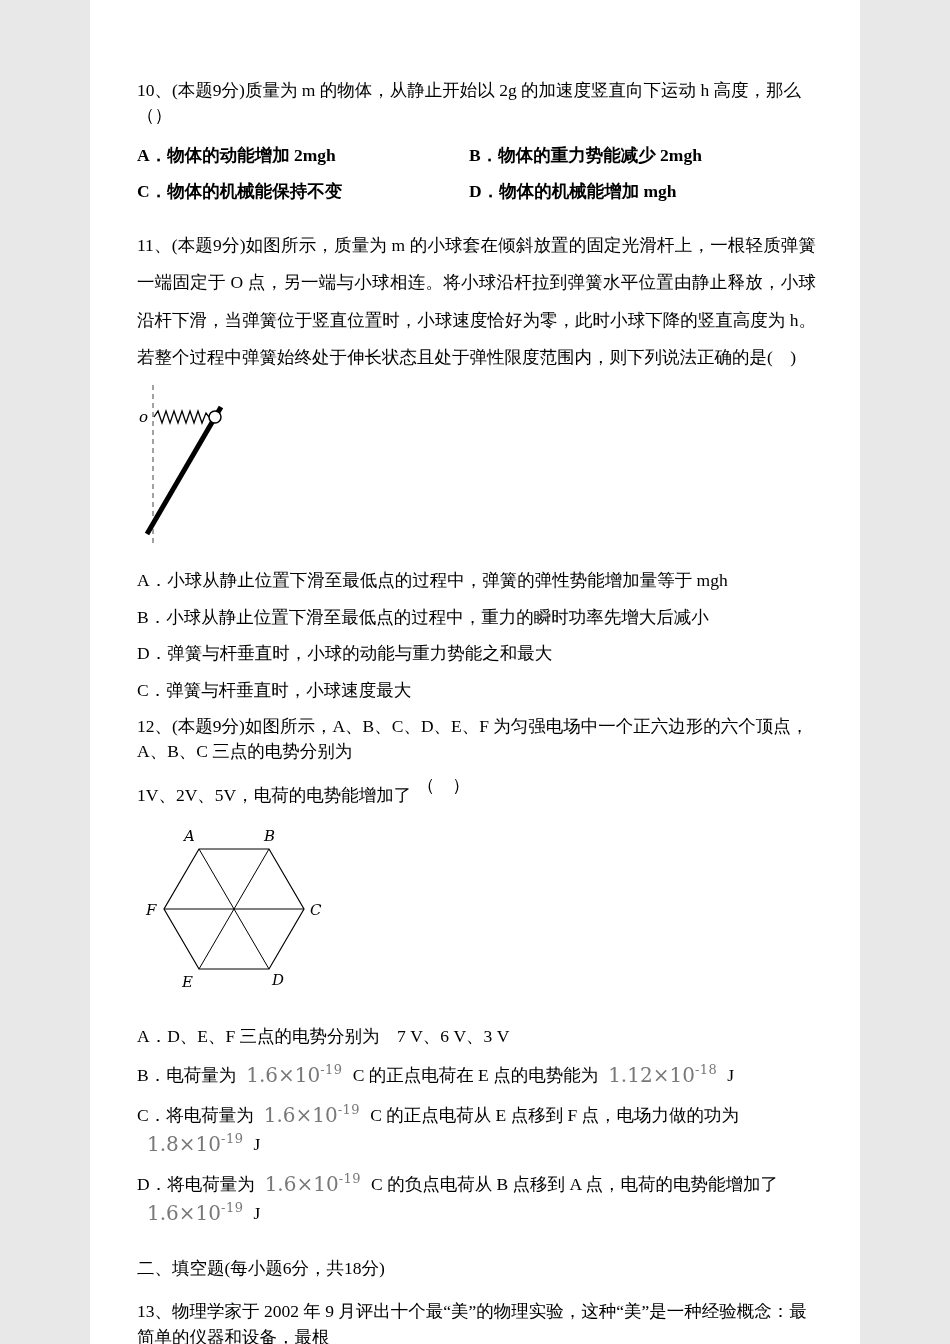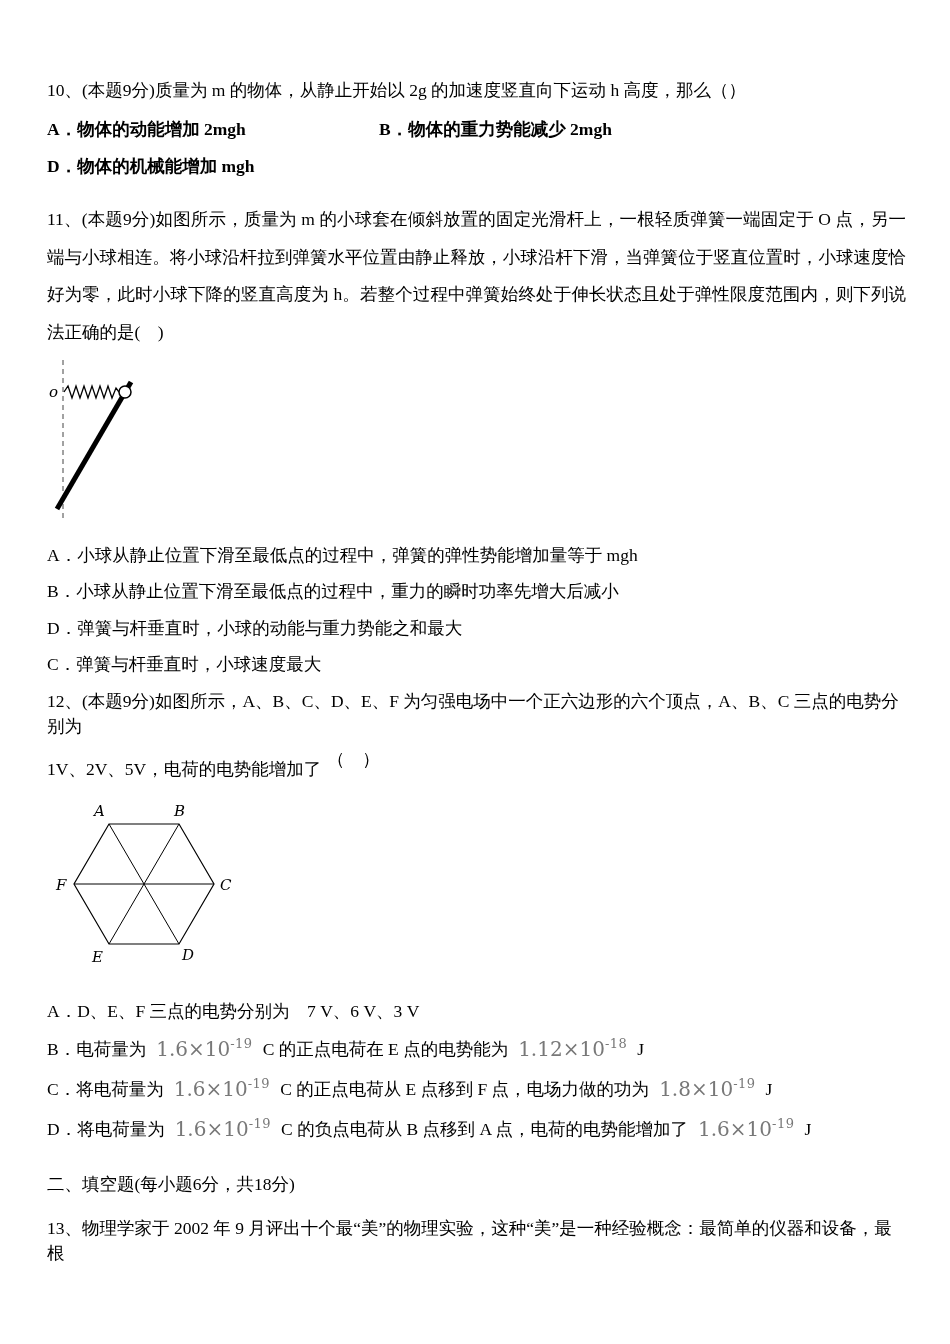--- a/index.html
+++ b/index.html
@@ -1,18 +1,18 @@
 <!DOCTYPE html>
 <html><head>
 <meta charset="utf-8">
 <style>
   * { box-sizing: border-box; }
   html, body { margin: 0; padding: 0; background: #e8e8e8; }
   .page {
-    width: 950px;
+    width: 770px;
     height: 1344px;
     margin: 0 auto;
     background: #ffffff;
     padding: 78px 44px 0 47px;
     font-family: "Liberation Serif", "DejaVu Serif", serif;
     font-size: 17.5px;
     line-height: 1.45;
     color: #000;
     overflow: hidden;
   }
@@ -60,20 +60,21 @@
 </head>
 <body>
 
 <div class="page">
 
   <section>
     <p class="stem">10、(本题9分)质量为 m 的物体，从静止开始以 2g 的加速度竖直向下运动 h 高度，那么（）</p>
     <div class="opt-grid">
       <p class="opt">A．物体的动能增加 2mgh</p>
       <p class="opt">B．物体的重力势能减少 2mgh</p>
+      <p class="opt">C．物体的机械能保持不变</p>
       <p class="opt">D．物体的机械能增加 mgh</p>
     </div>
   </section>
 
   <section>
     <p class="stem stem-justify">11、(本题9分)如图所示，质量为 m 的小球套在倾斜放置的固定光滑杆上，一根轻质弹簧一端固定于 O 点，另一端与小球相连。将小球沿杆拉到弹簧水平位置由静止释放，小球沿杆下滑，当弹簧位于竖直位置时，小球速度恰好为零，此时小球下降的竖直高度为 h。若整个过程中弹簧始终处于伸长状态且处于弹性限度范围内，则下列说法正确的是(　)</p>
 
     <figure class="fig">
       <svg width="175" height="170" viewBox="0 0 175 170">
         <line x1="16" y1="4" x2="16" y2="163" stroke="#444" stroke-width="1" stroke-dasharray="5,4"></line>

